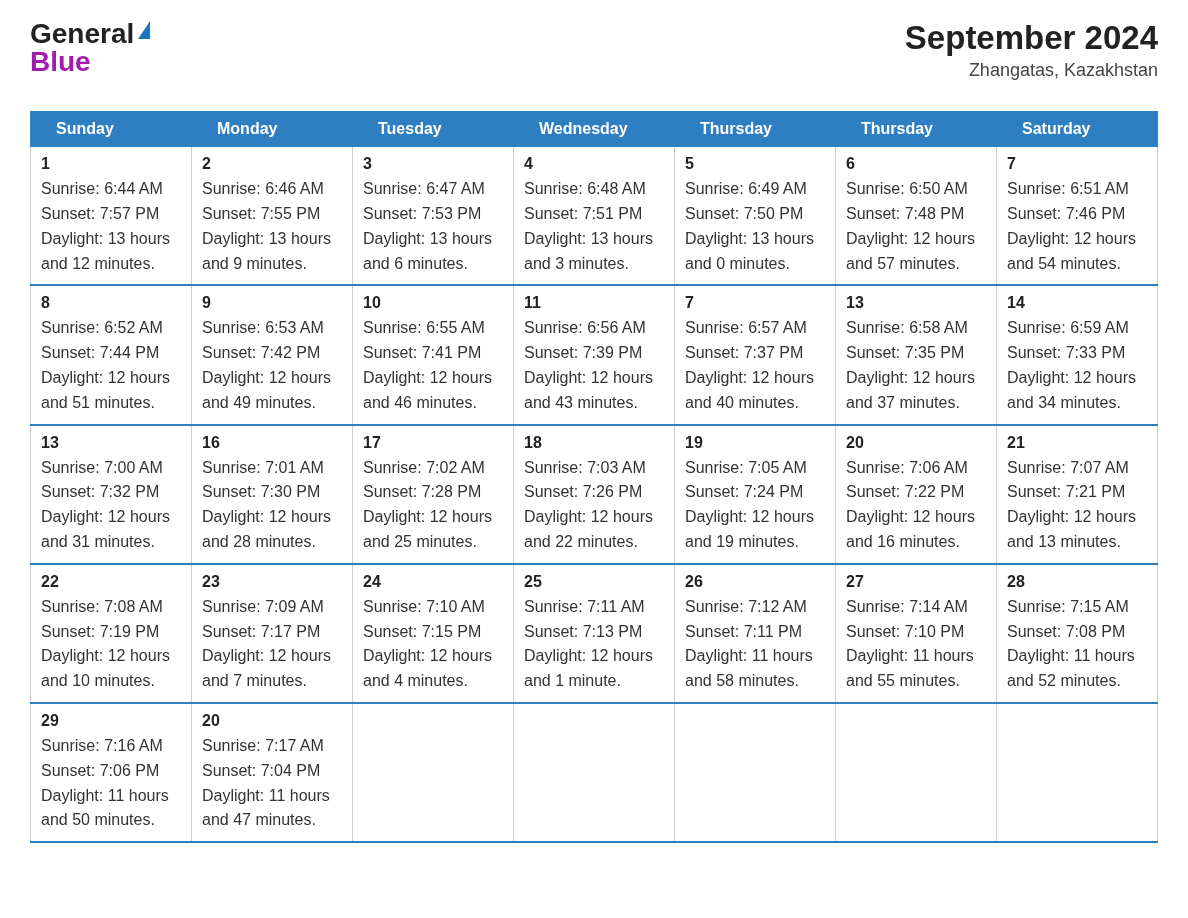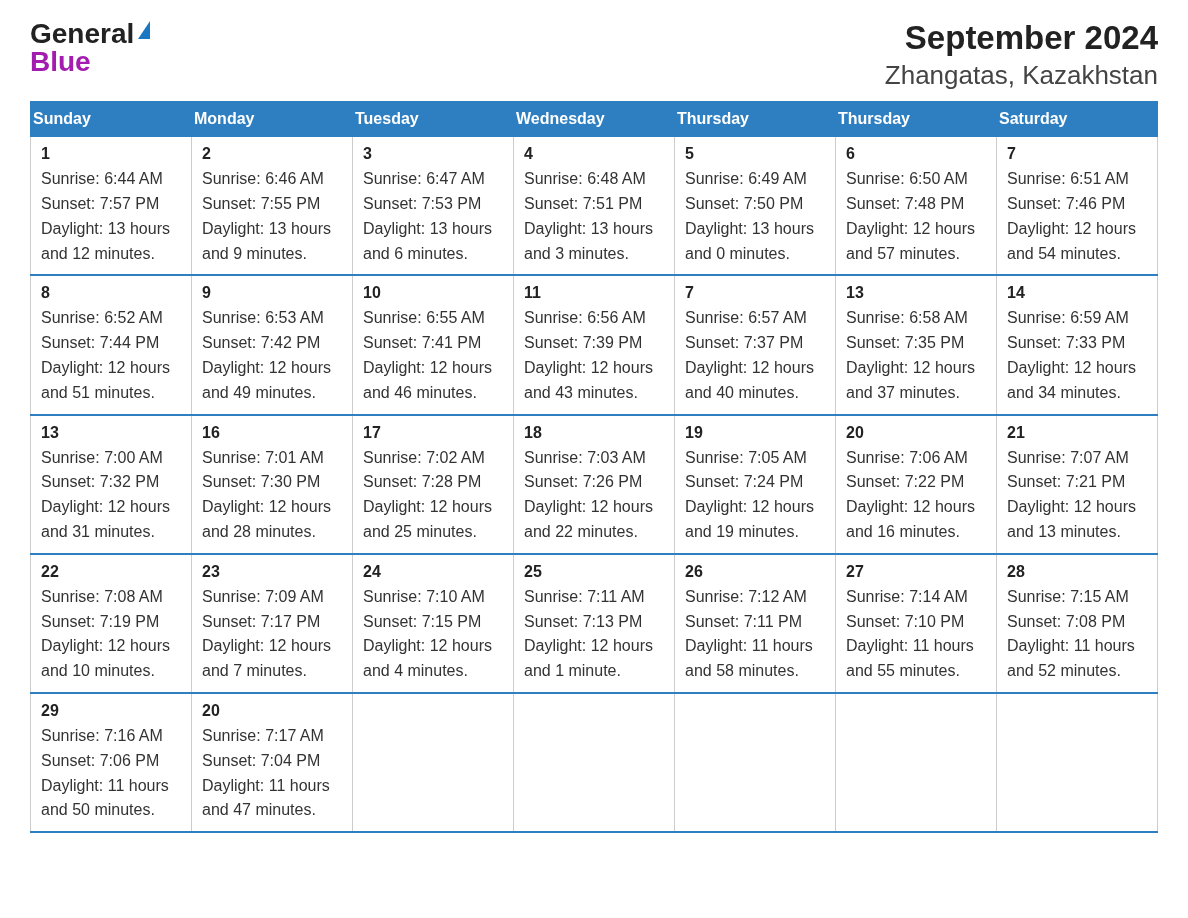--- a/index.html
+++ b/index.html
@@ -8,21 +8,21 @@
       background: #fff;
       color: #222;
       width: 1188px;
       min-height: 918px;
       padding: 20px 30px;
     }
     .header {
       display: flex;
       justify-content: space-between;
       align-items: flex-start;
-      margin-bottom: 10px;
+      margin-bottom: 30px;
     }
     .logo {
       display: flex;
       flex-direction: column;
       align-items: flex-start;
     }
     .logo-text-general {
       font-size: 28px;
       font-weight: bold;
       color: #222;
@@ -53,35 +53,35 @@
     .title-block {
       text-align: right;
     }
     .month-title {
       font-size: 33px;
       font-weight: bold;
       color: #222;
       line-height: 1.1;
     }
     .location {
-      font-size: 26px;
+      font-size: 18px;
       color: #444;
       margin-top: 4px;
     }
     table {
       width: 100%;
       border-collapse: collapse;
       table-layout: fixed;
     }
     thead th {
       background-color: #2e7fc1;
       color: #fff;
       font-size: 16px;
       font-weight: bold;
-      padding: 8px 2px;
+      padding: 8px 25px;
       text-align: left;
       border: 1px solid #2e7fc1;
     }
     tbody td {
       border: 1px solid #ccc;
       vertical-align: top;
       padding: 8px 10px;
       min-height: 90px;
       height: 100px;
     }

